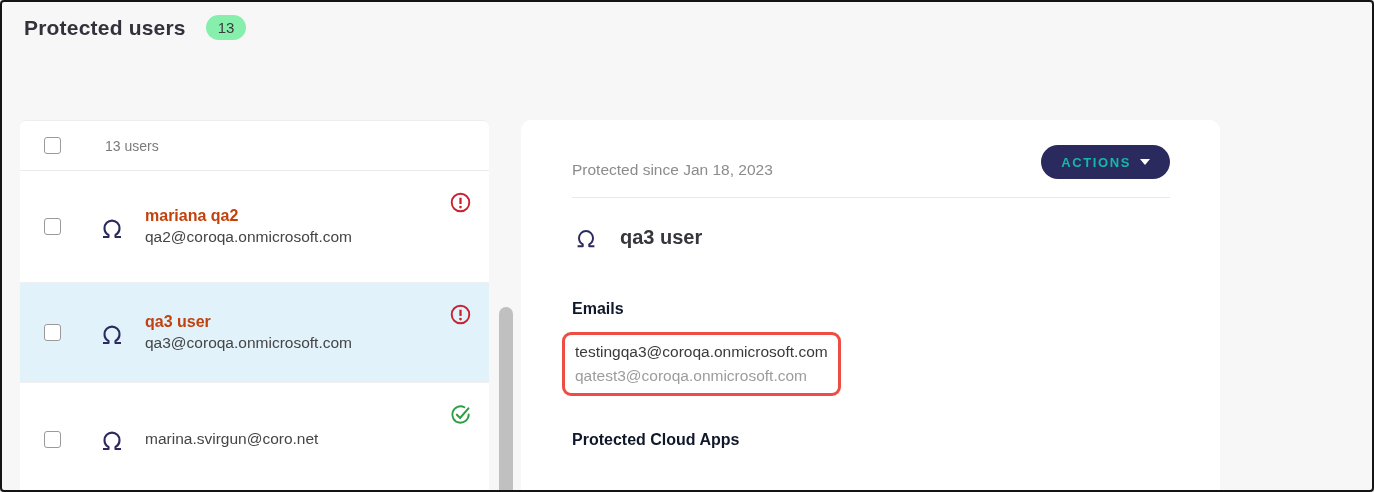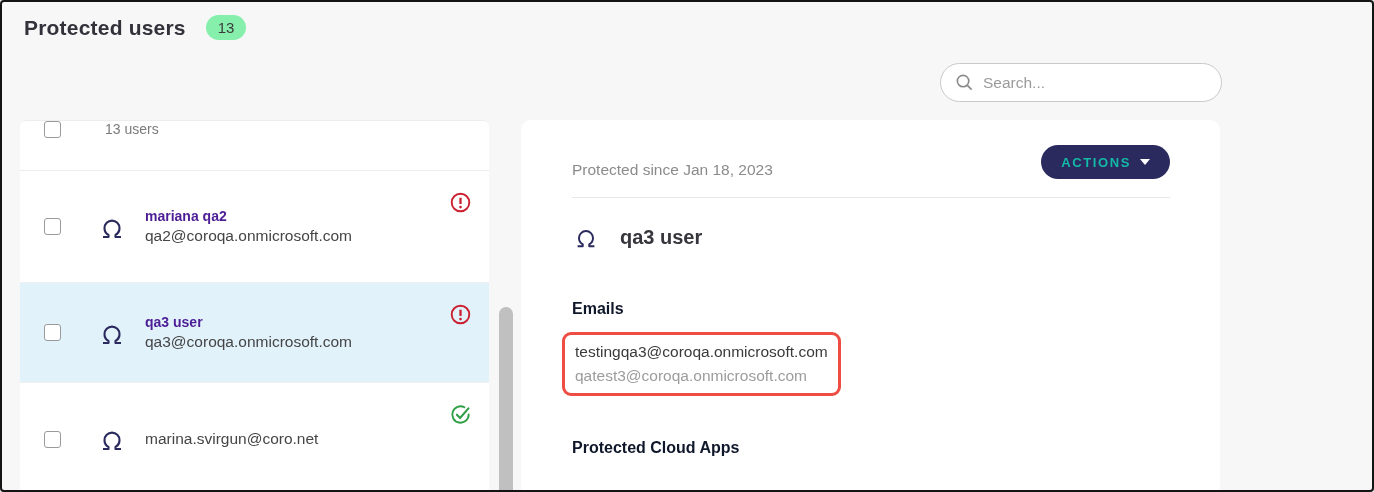--- a/index.html
+++ b/index.html
@@ -26,37 +26,37 @@
     font-family:"Liberation Sans", sans-serif; font-size:15.5px; color:#555;
   }
   .search-box input::placeholder { color:#9b9b9b; }
 
   
   .list-card {
     position:absolute; left:18px; top:118px; width:469px; bottom:0;
     background:#fff; border-radius:6px 6px 0 0; border-top:1px solid #ededee;
   }
   .list-header {
-    height:50px; display:flex; align-items:flex-start; padding-left:24px;
+    height:50px; display:flex; align-items:center; padding-left:24px;
     border-bottom:1px solid #ececec;
   }
   .checkbox {
     width:17px; height:17px; border:1.5px solid #9a9a9a; border-radius:3px;
     background:#fff; flex:0 0 auto;
   }
   .list-count { margin-left:44px; font-size:14px; color:#7a7a7a; }
 
   .user-row { position:relative; display:flex; align-items:center; padding-left:24px; border-bottom:1px solid #f0f0f0; }
   .user-row.h1 { height:112px; }
   .user-row.h2 { height:100px; }
   .user-row.h3 { height:112px; border-bottom:none; }
   .user-row.selected { background:#e1f2fb; }
   .person-glyph { margin-left:36px; flex:0 0 auto; display:flex; }
   .user-text { margin-left:18px; display:flex; flex-direction:column; gap:3px; }
-  .user-name { font-size:14px; font-weight:700; color:#4c1d95; }
+  .user-name { font-size:16px; font-weight:700; color:#c2410c; }
   .user-email { font-size:15.5px; color:#454545; }
   .status-icon { position:absolute; right:18px; top:21px; display:flex; }
 
   
   .list-scrollbar-thumb {
     position:absolute; left:497px; top:305px; width:14px; bottom:0;
     background:#c0c0c0; border-radius:7px 7px 0 0;
   }
 
   
@@ -76,49 +76,40 @@
   }
   .caret-down { width:0; height:0; border-left:5px solid transparent; border-right:5px solid transparent; border-top:6px solid #fff; }
   .detail-divider { border:none; border-top:1px solid #e8e8e8; margin-top:18px; }
 
   .detail-user { display:flex; align-items:center; gap:20px; margin-top:25px; }
   .detail-user-name { font-size:20px; font-weight:700; color:#38363d; }
 
   .section-heading { font-size:16px; font-weight:700; color:#0f172a; }
   .emails-heading { margin-top:49px; }
   .emails-box {
-    display:inline-block; margin:14px 0 12px -10px; padding:5px 10px;
+    display:inline-block; margin:14px 0 4px -10px; padding:5px 10px;
     border:3px solid #ee4d43; border-radius:9px;
   }
   .email-line { font-size:15.5px; line-height:24px; }
   .email-primary { color:#3a3a3a; }
   .email-secondary { color:#9c9c9c; }
   .apps-heading { margin-top:31px; }
 
   svg { display:block; }
 </style>
 </head>
 <body>
 
 <div class="screen">
 
   <div class="page-header">
     <span class="page-title">Protected users</span>
     <span class="count-badge">13</span>
   </div>
 
-  <div class="search-box">
-    <span>
-      <svg width="19" height="19" viewBox="0 0 20 20" fill="none" stroke="#8a8a8a" stroke-width="1.7">
-        <circle cx="8.5" cy="8.5" r="6"></circle>
-        <line x1="13" y1="13" x2="17.5" y2="17.5"></line>
-      </svg>
-    </span>
-    <input type="text" placeholder="Search..." style="">
-  </div>
 
   <div class="list-card">
     <div class="list-header">
       <div class="checkbox"></div>
       <span class="list-count">13 users</span>
     </div>
 
     <div class="user-row h1">
       <div class="checkbox"></div>
       <span class="person-glyph">

